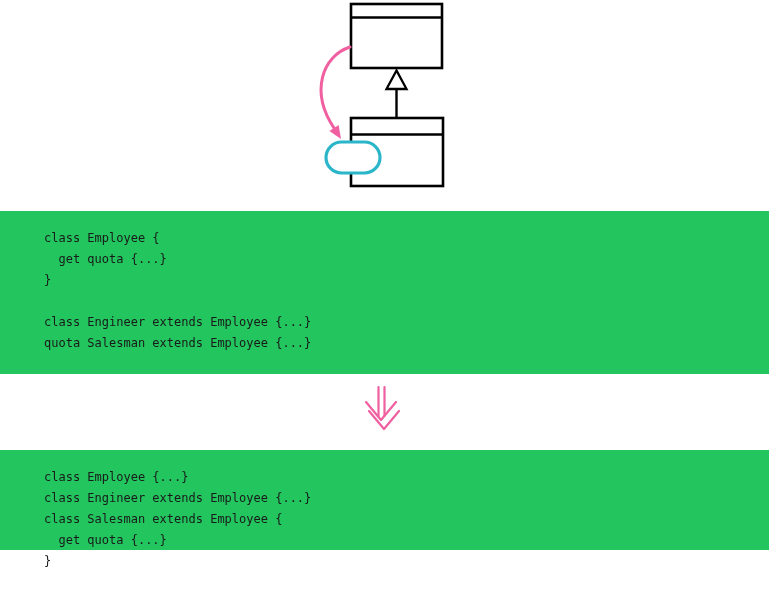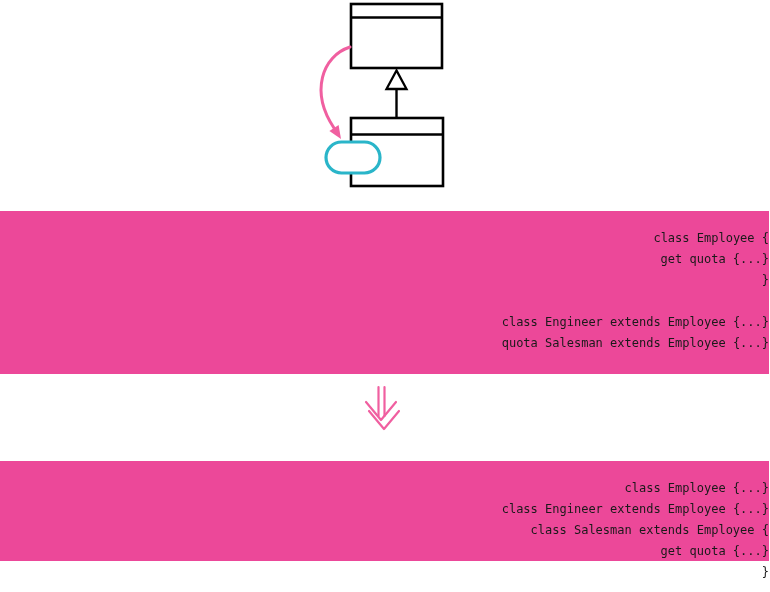--- a/index.html
+++ b/index.html
@@ -15,27 +15,26 @@
   .uml-box   { fill: #ffffff; stroke: #000000; stroke-width: 2.6; }
   .uml-line  { stroke: #000000; stroke-width: 2.4; fill: none; }
   .uml-tri   { fill: #ffffff; stroke: #000000; stroke-width: 2.3; }
   .accent-path  { fill: none; stroke-width: 3; stroke-linecap: round; }
   .marker-shape { fill: #ffffff; stroke-width: 3.2; }
   .thin-accent  { fill: none; stroke-width: 2.2; stroke-linecap: round; stroke-linejoin: round; }
   .code-block {
     position: absolute;
     left: 0;
     width: 769px;
-    background: #ec4899;
+    background: #22c55e;
     box-sizing: border-box;
     padding: 17px 0 0 44px;
-    text-align: right;
   }
   .code-block.before { top: 211px; height: 163px; }
-  .code-block.after  { top: 461px; height: 100px; }
+  .code-block.after  { top: 450px; height: 100px; }
   .code-line {
     font-size: 12px;
     line-height: 21px;
     min-height: 21px;
     white-space: pre;
     color: #1a1a1a;
   }
   .transform-arrow-svg { position: absolute; left: 350px; top: 382px; }
 </style>
 </head>

